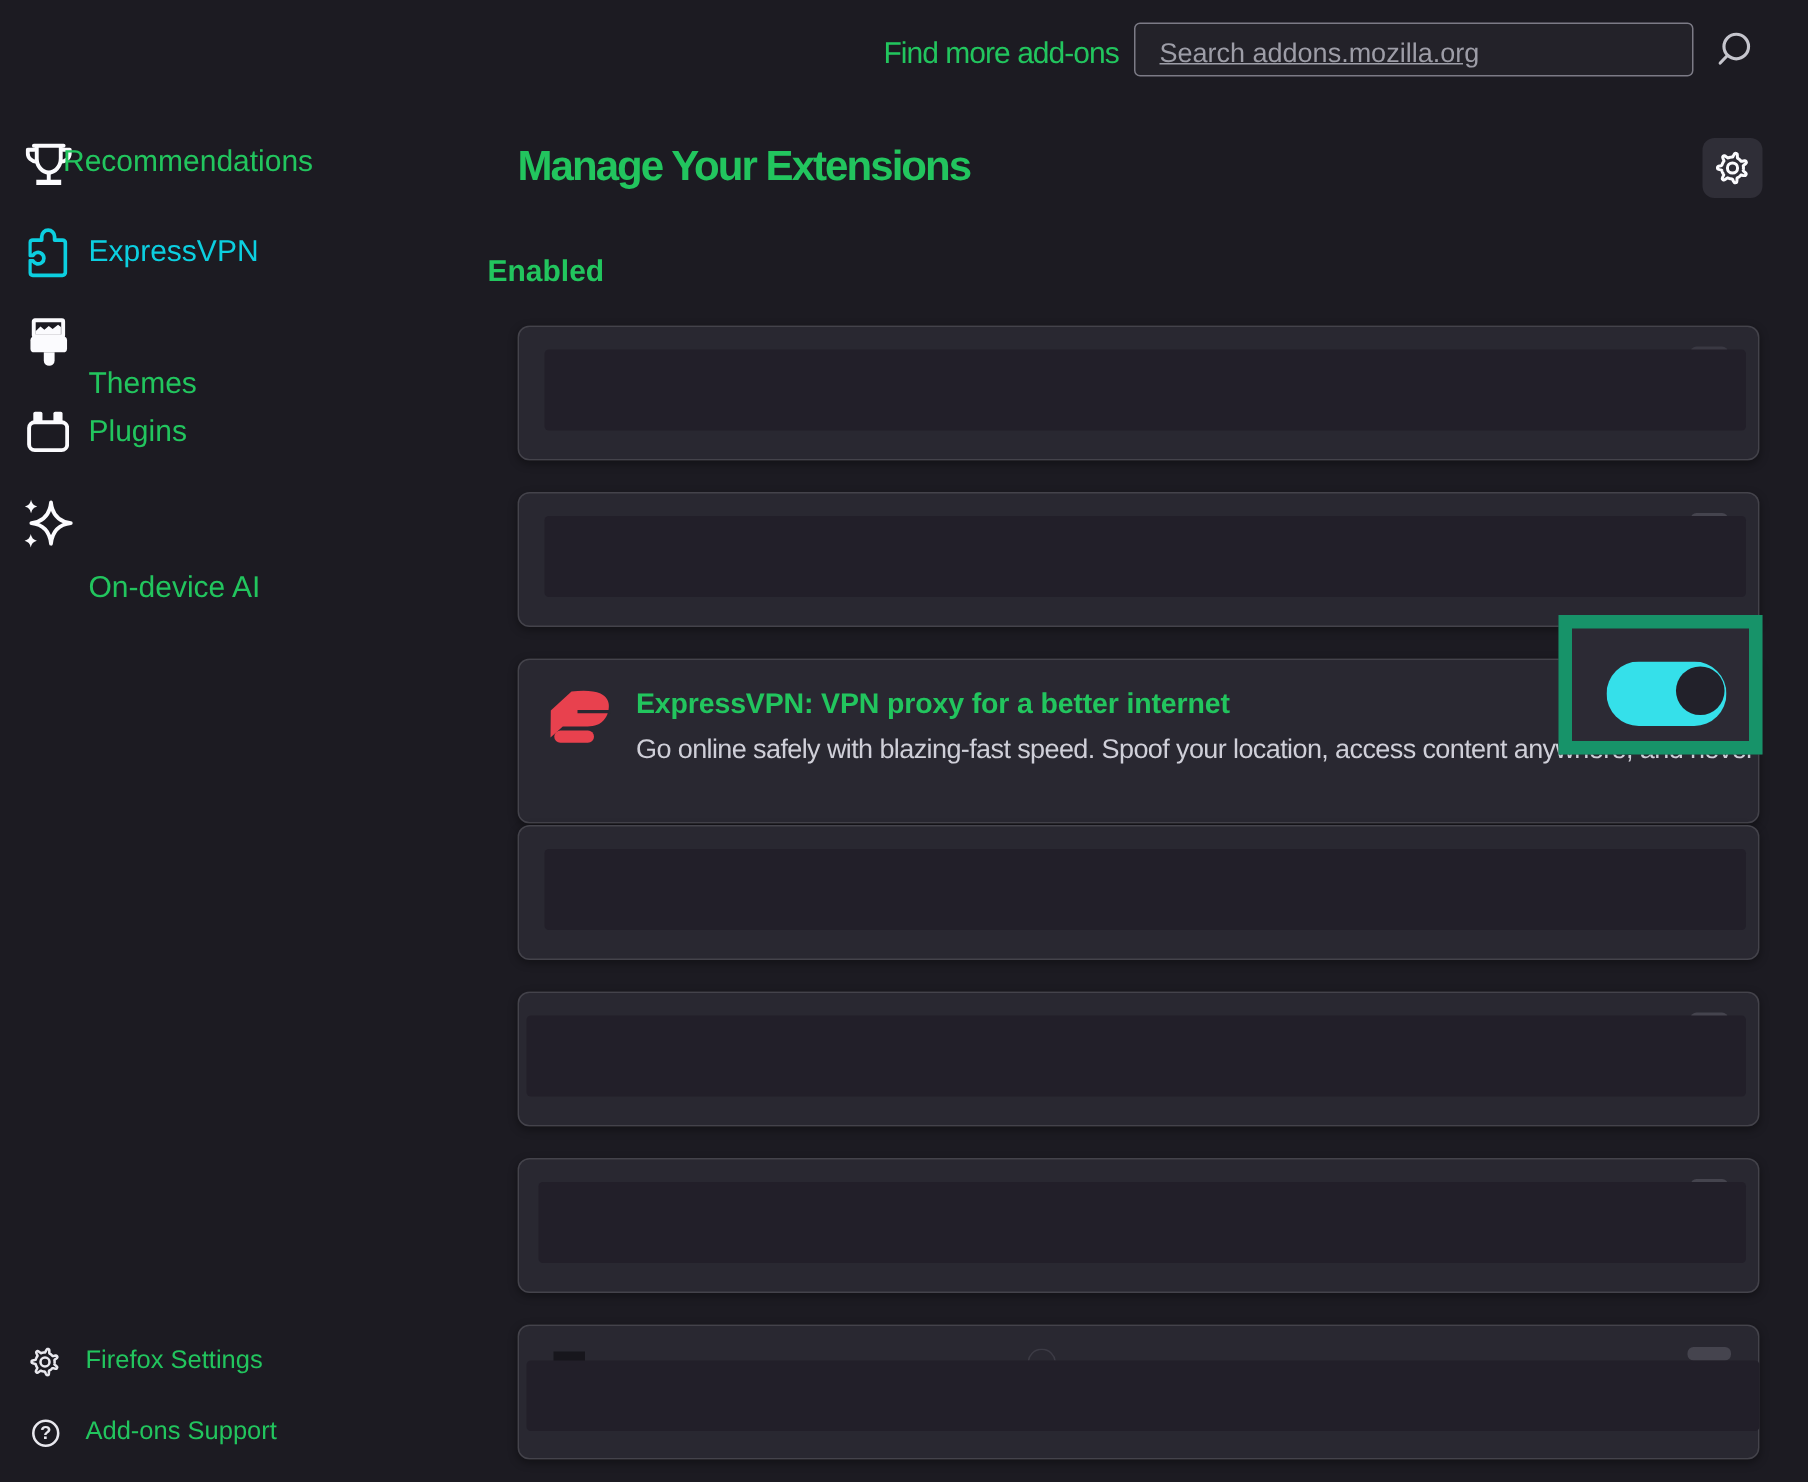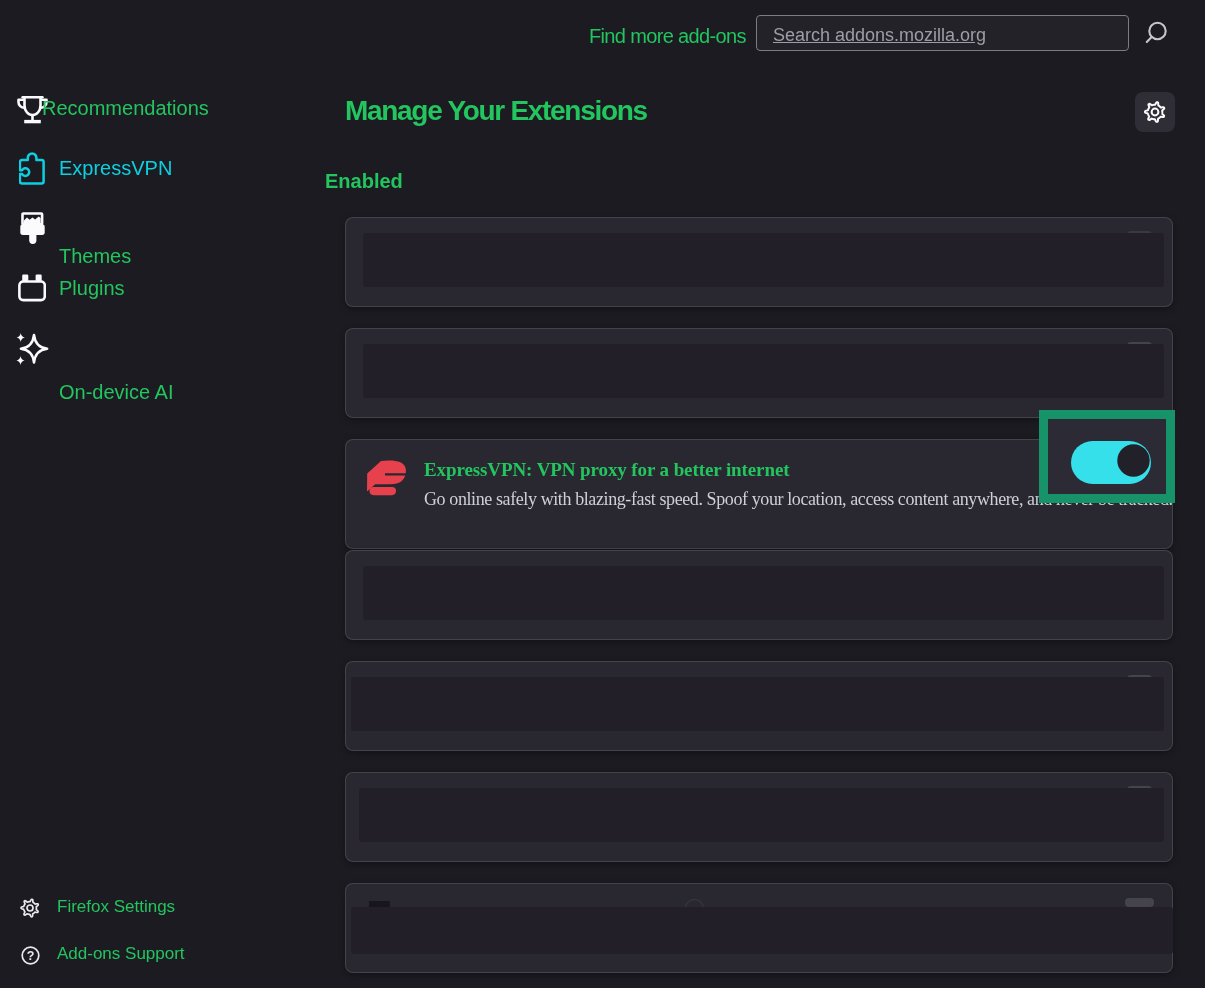--- a/index.html
+++ b/index.html
@@ -82,21 +82,21 @@
 
 <div class="card" style="top:217px;height:90px;">
   <div class="sliver" style="left:781px;top:13px;width:25px;height:8px;background:#3a3943;"></div>
   <div class="inner" style="left:17px;top:15px;width:801px;height:54px;"></div>
 </div>
 <div class="card" style="top:328px;height:90px;">
   <div class="sliver" style="left:781px;top:13px;width:25px;height:8px;"></div>
   <div class="inner" style="left:17px;top:15px;width:801px;height:54px;"></div>
 </div>
 
-<div class="card" style="top:439px;height:110px;overflow:hidden;font-family:Liberation Serif, serif;">
+<div class="card" style="top:439px;height:110px;overflow:hidden;">
   <svg style="position:absolute;left:20px;top:20px;" width="41" height="36" viewBox="0 0 41 36">
     <path d="M15 1 C23 0 30 0.4 34.3 2.3 C38.3 4.2 40.2 7.6 39.9 11.2 C39.7 16.2 37.6 20.2 33.4 22.6 C30 24.3 25 24.3 21 24.3 L9.2 24.3 L1 31.6 L1.2 13.6 Z" fill="#e8414e"></path>
     <line x1="19" y1="14.4" x2="41" y2="14.4" stroke="#292831" stroke-width="2.3"></line>
     <rect x="3.5" y="27" width="26.5" height="8.2" rx="4.1" fill="#e8414e"></rect>
   </svg>
   <div class="abs txt" style="left:78px;top:17px;font-size:19px;line-height:26px;font-weight:bold;letter-spacing:-0.1px;white-space:nowrap;">ExpressVPN: VPN proxy for a better internet</div>
   <div class="abs" style="left:78px;top:47.5px;font-size:18px;line-height:22px;color:#cfcfd8;letter-spacing:-0.4px;white-space:nowrap;">Go online safely with blazing-fast speed. Spoof your location, access content anywhere, and never be tracked.</div>
 </div>
 
 <div class="card" style="top:550px;height:90px;">

